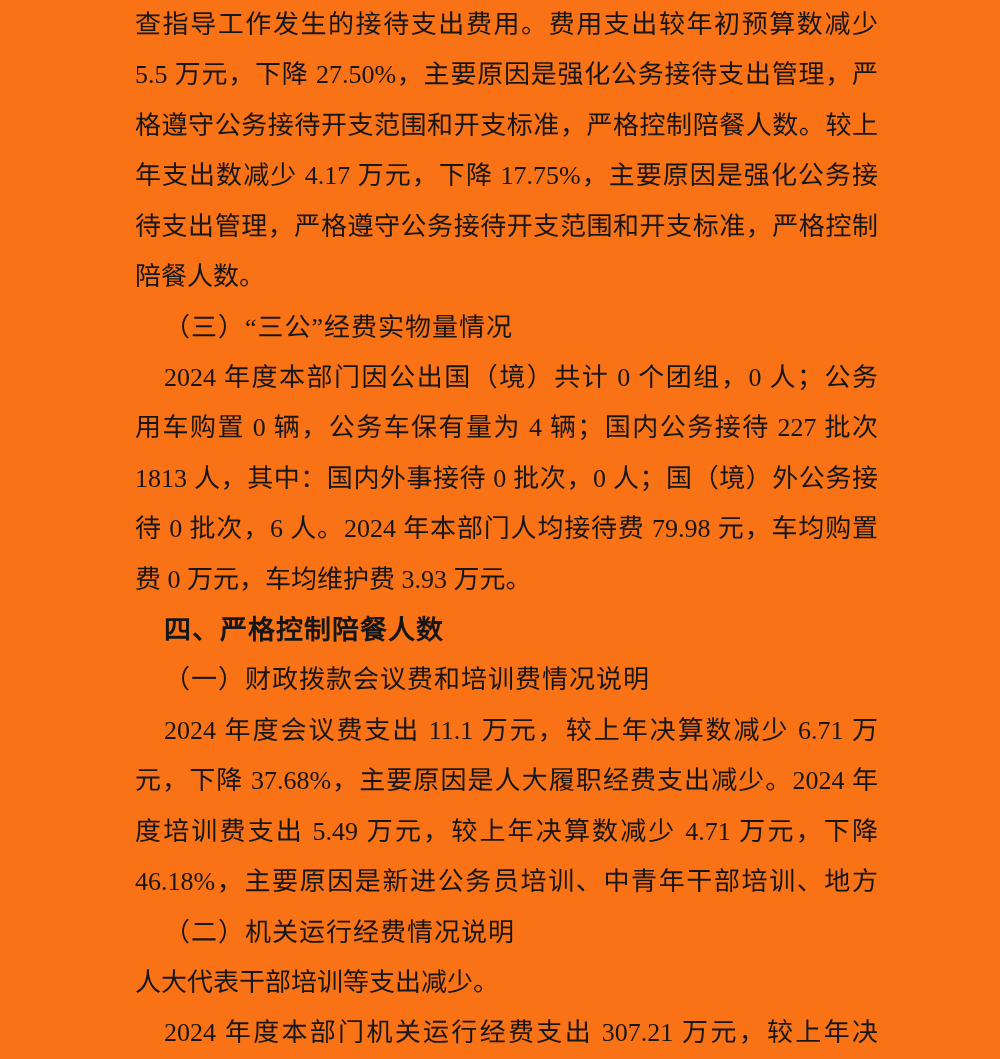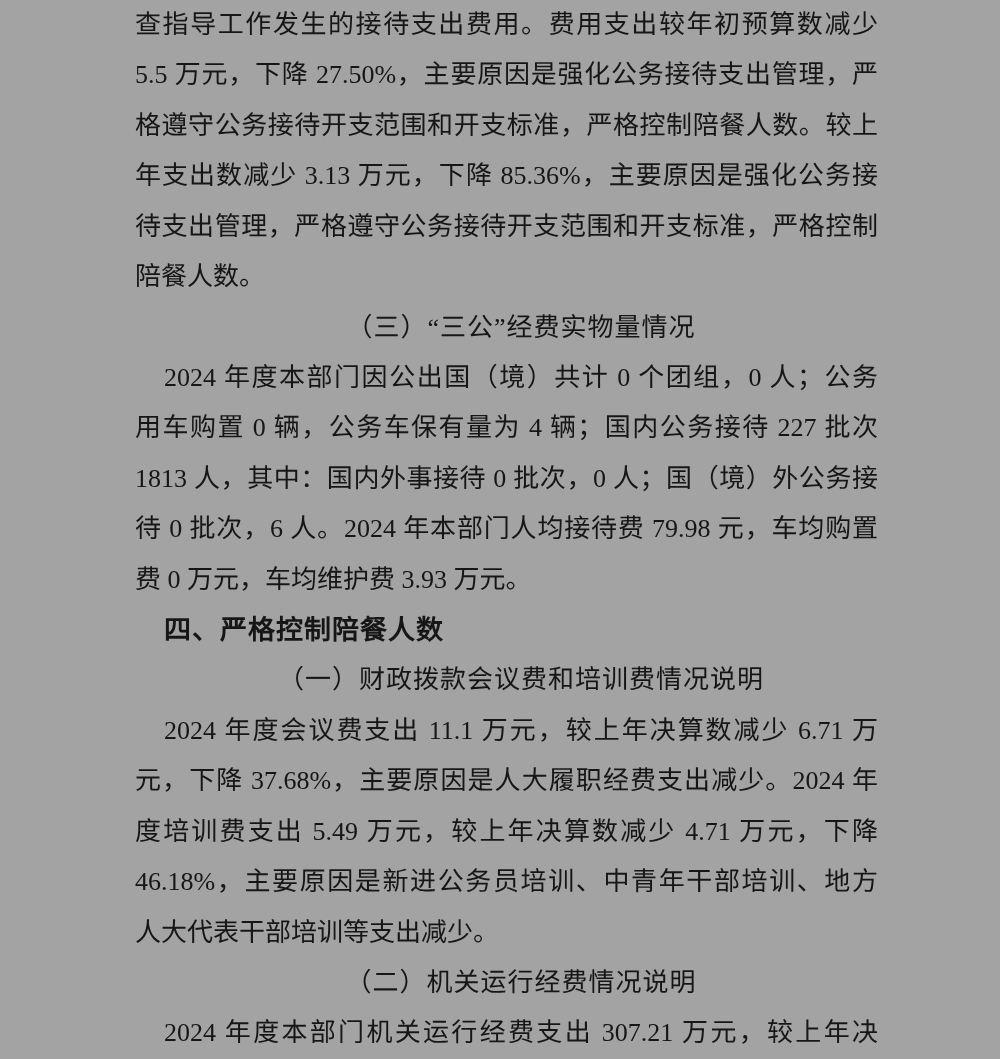--- a/index.html
+++ b/index.html
@@ -42,43 +42,42 @@
   .h-bold {
     font-family: "Liberation Sans", "DejaVu Sans", sans-serif;
     font-weight: 700;
     font-size: 27px;
     letter-spacing: 1px;
   }
   
   .h-kai {
     font-family: "Liberation Serif", "DejaVu Serif", serif;
     letter-spacing: 1px;
-    text-align: center;
   }
 </style>
 </head>
 <body>
 
-<div class="page" style="background: #a3a3a3;">
+<div class="page" style="background: #f97316;">
   <div class="content" style="color: rgb(22, 22, 22);">
       <div class="line fill">查指导工作发生的接待支出费用。费用支出较年初预算数减少</div>
       <div class="line fill">5.5 万元，下降 27.50%，主要原因是强化公务接待支出管理，严</div>
       <div class="line fill">格遵守公务接待开支范围和开支标准，严格控制陪餐人数。较上</div>
-      <div class="line fill">年支出数减少 3.13 万元，下降 85.36%，主要原因是强化公务接</div>
+      <div class="line fill">年支出数减少 4.17 万元，下降 17.75%，主要原因是强化公务接</div>
       <div class="line fill">待支出管理，严格遵守公务接待开支范围和开支标准，严格控制</div>
       <div class="line">陪餐人数。</div>
       <div class="line h-kai indent">（三）“三公”经费实物量情况</div>
       <div class="line indent fill">2024 年度本部门因公出国（境）共计 0 个团组，0 人；公务</div>
       <div class="line fill">用车购置 0 辆，公务车保有量为 4 辆；国内公务接待 227 批次</div>
       <div class="line fill">1813 人，其中：国内外事接待 0 批次，0 人；国（境）外公务接</div>
       <div class="line fill">待 0 批次，6 人。2024 年本部门人均接待费 79.98 元，车均购置</div>
       <div class="line">费 0 万元，车均维护费 3.93 万元。</div>
       <div class="line h-bold indent">四、严格控制陪餐人数</div>
       <div class="line h-kai indent">（一）财政拨款会议费和培训费情况说明</div>
       <div class="line indent fill">2024 年度会议费支出 11.1 万元，较上年决算数减少 6.71 万</div>
       <div class="line fill">元，下降 37.68%，主要原因是人大履职经费支出减少。2024 年</div>
       <div class="line fill">度培训费支出 5.49 万元，较上年决算数减少 4.71 万元，下降</div>
       <div class="line fill">46.18%，主要原因是新进公务员培训、中青年干部培训、地方</div>
+      <div class="line h-kai indent">（二）机关运行经费情况说明</div>
       <div class="line">人大代表干部培训等支出减少。</div>
-      <div class="line h-kai indent">（二）机关运行经费情况说明</div>
       <div class="line indent fill">2024 年度本部门机关运行经费支出 307.21 万元，较上年决</div>
     </div>
 </div>
 
 </body></html>

